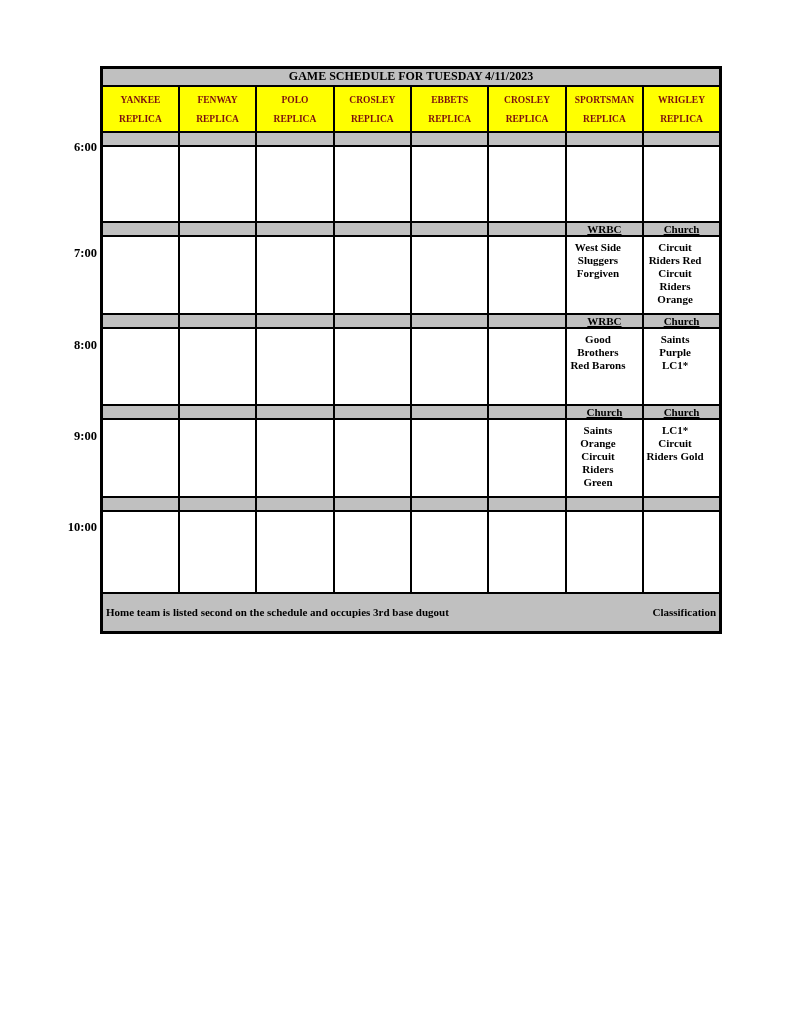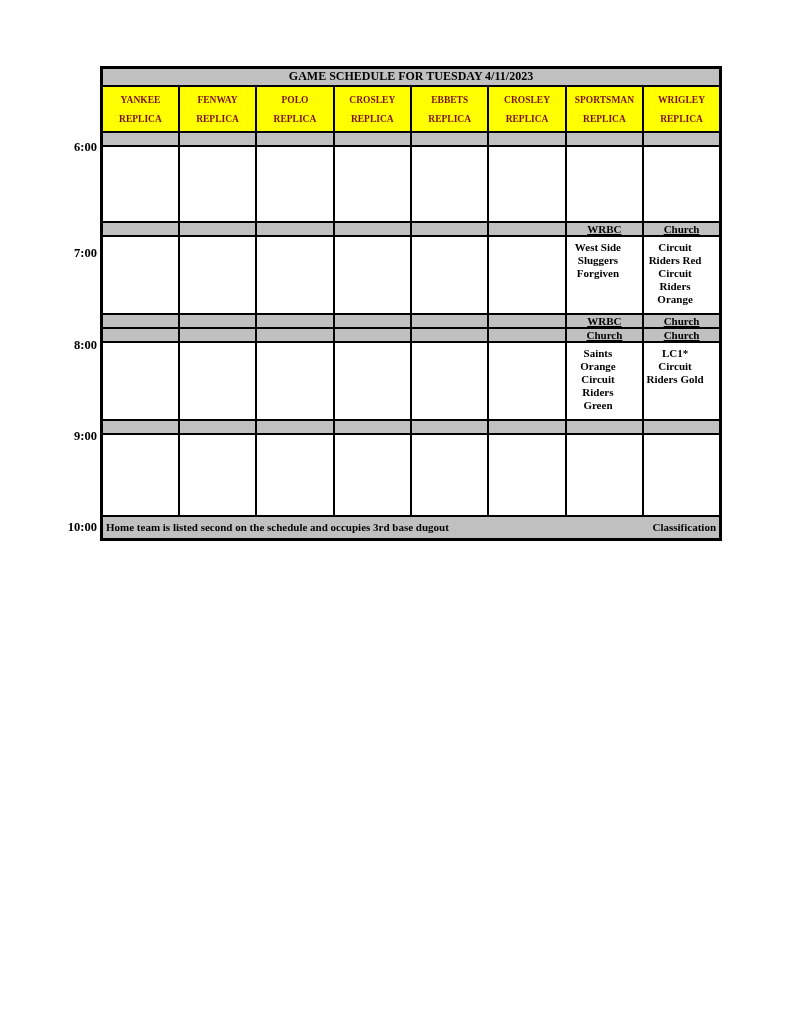--- a/index.html
+++ b/index.html
@@ -89,21 +89,21 @@
   
   tr.footer-row { height: 15px; }
   tr.footer-row td { background: var(--band-bg, #C0C0C0); }
   .footer-inner {
     display: flex;
     justify-content: space-between;
     align-items: center;
     font-weight: bold;
     font-size: 11px;
     line-height: 13px;
-    padding: 4px 3px;
+    padding: 12px 3px;
   }
   
   .time-label {
     position: absolute;
     left: 40px;
     width: 57px;
     text-align: right;
     font-weight: bold;
     font-size: 12.5px;
   }
@@ -232,20 +232,40 @@
         <tr class="band-row">
           <td></td>
           <td></td>
           <td></td>
           <td></td>
           <td></td>
           <td></td>
           <td>WRBC</td>
           <td>Church</td>
         </tr>
+        <tr class="game-row r8">
+          <td></td>
+          <td></td>
+          <td></td>
+          <td></td>
+          <td></td>
+          <td></td>
+          <td>
+            <div class="game-cell-inner">
+              <div class="team">Good Brothers</div>
+              <div class="team">Red Barons</div>
+            </div>
+          </td>
+          <td>
+            <div class="game-cell-inner">
+              <div class="team">Saints Purple</div>
+              <div class="team">LC1*</div>
+            </div>
+          </td>
+        </tr>
 
         <tr class="band-row">
           <td></td>
           <td></td>
           <td></td>
           <td></td>
           <td></td>
           <td></td>
           <td>Church</td>
           <td>Church</td>

